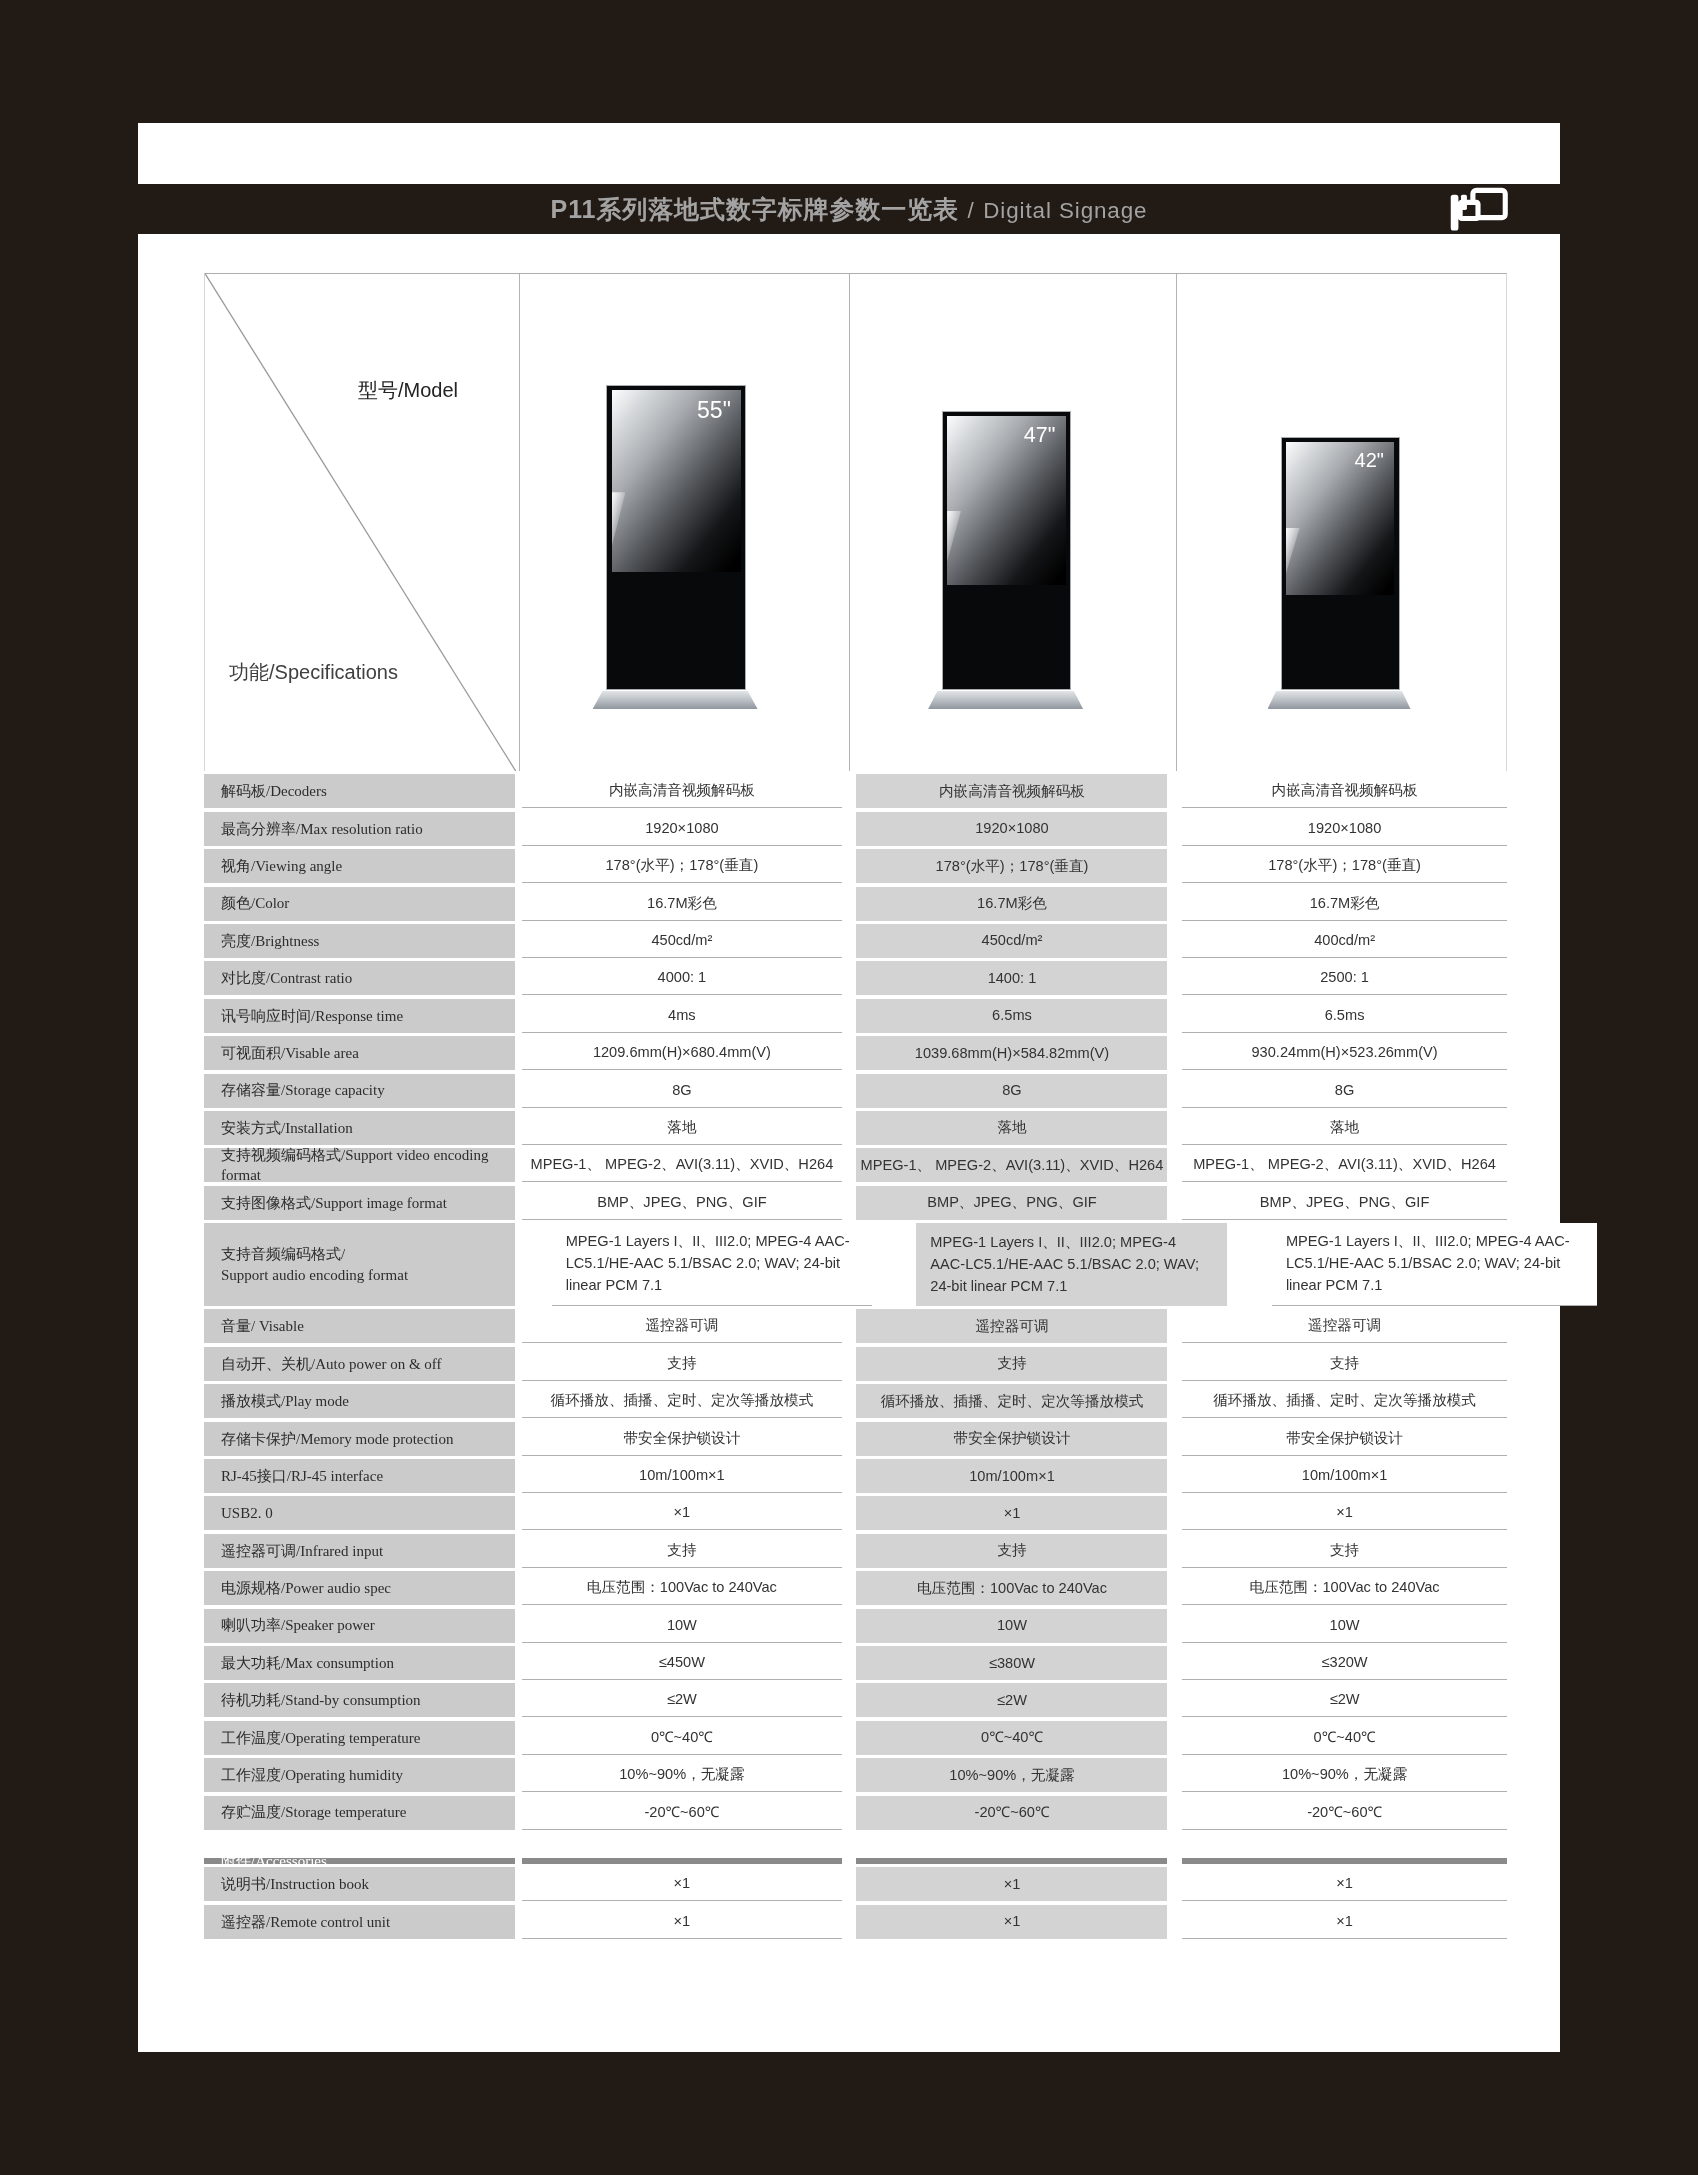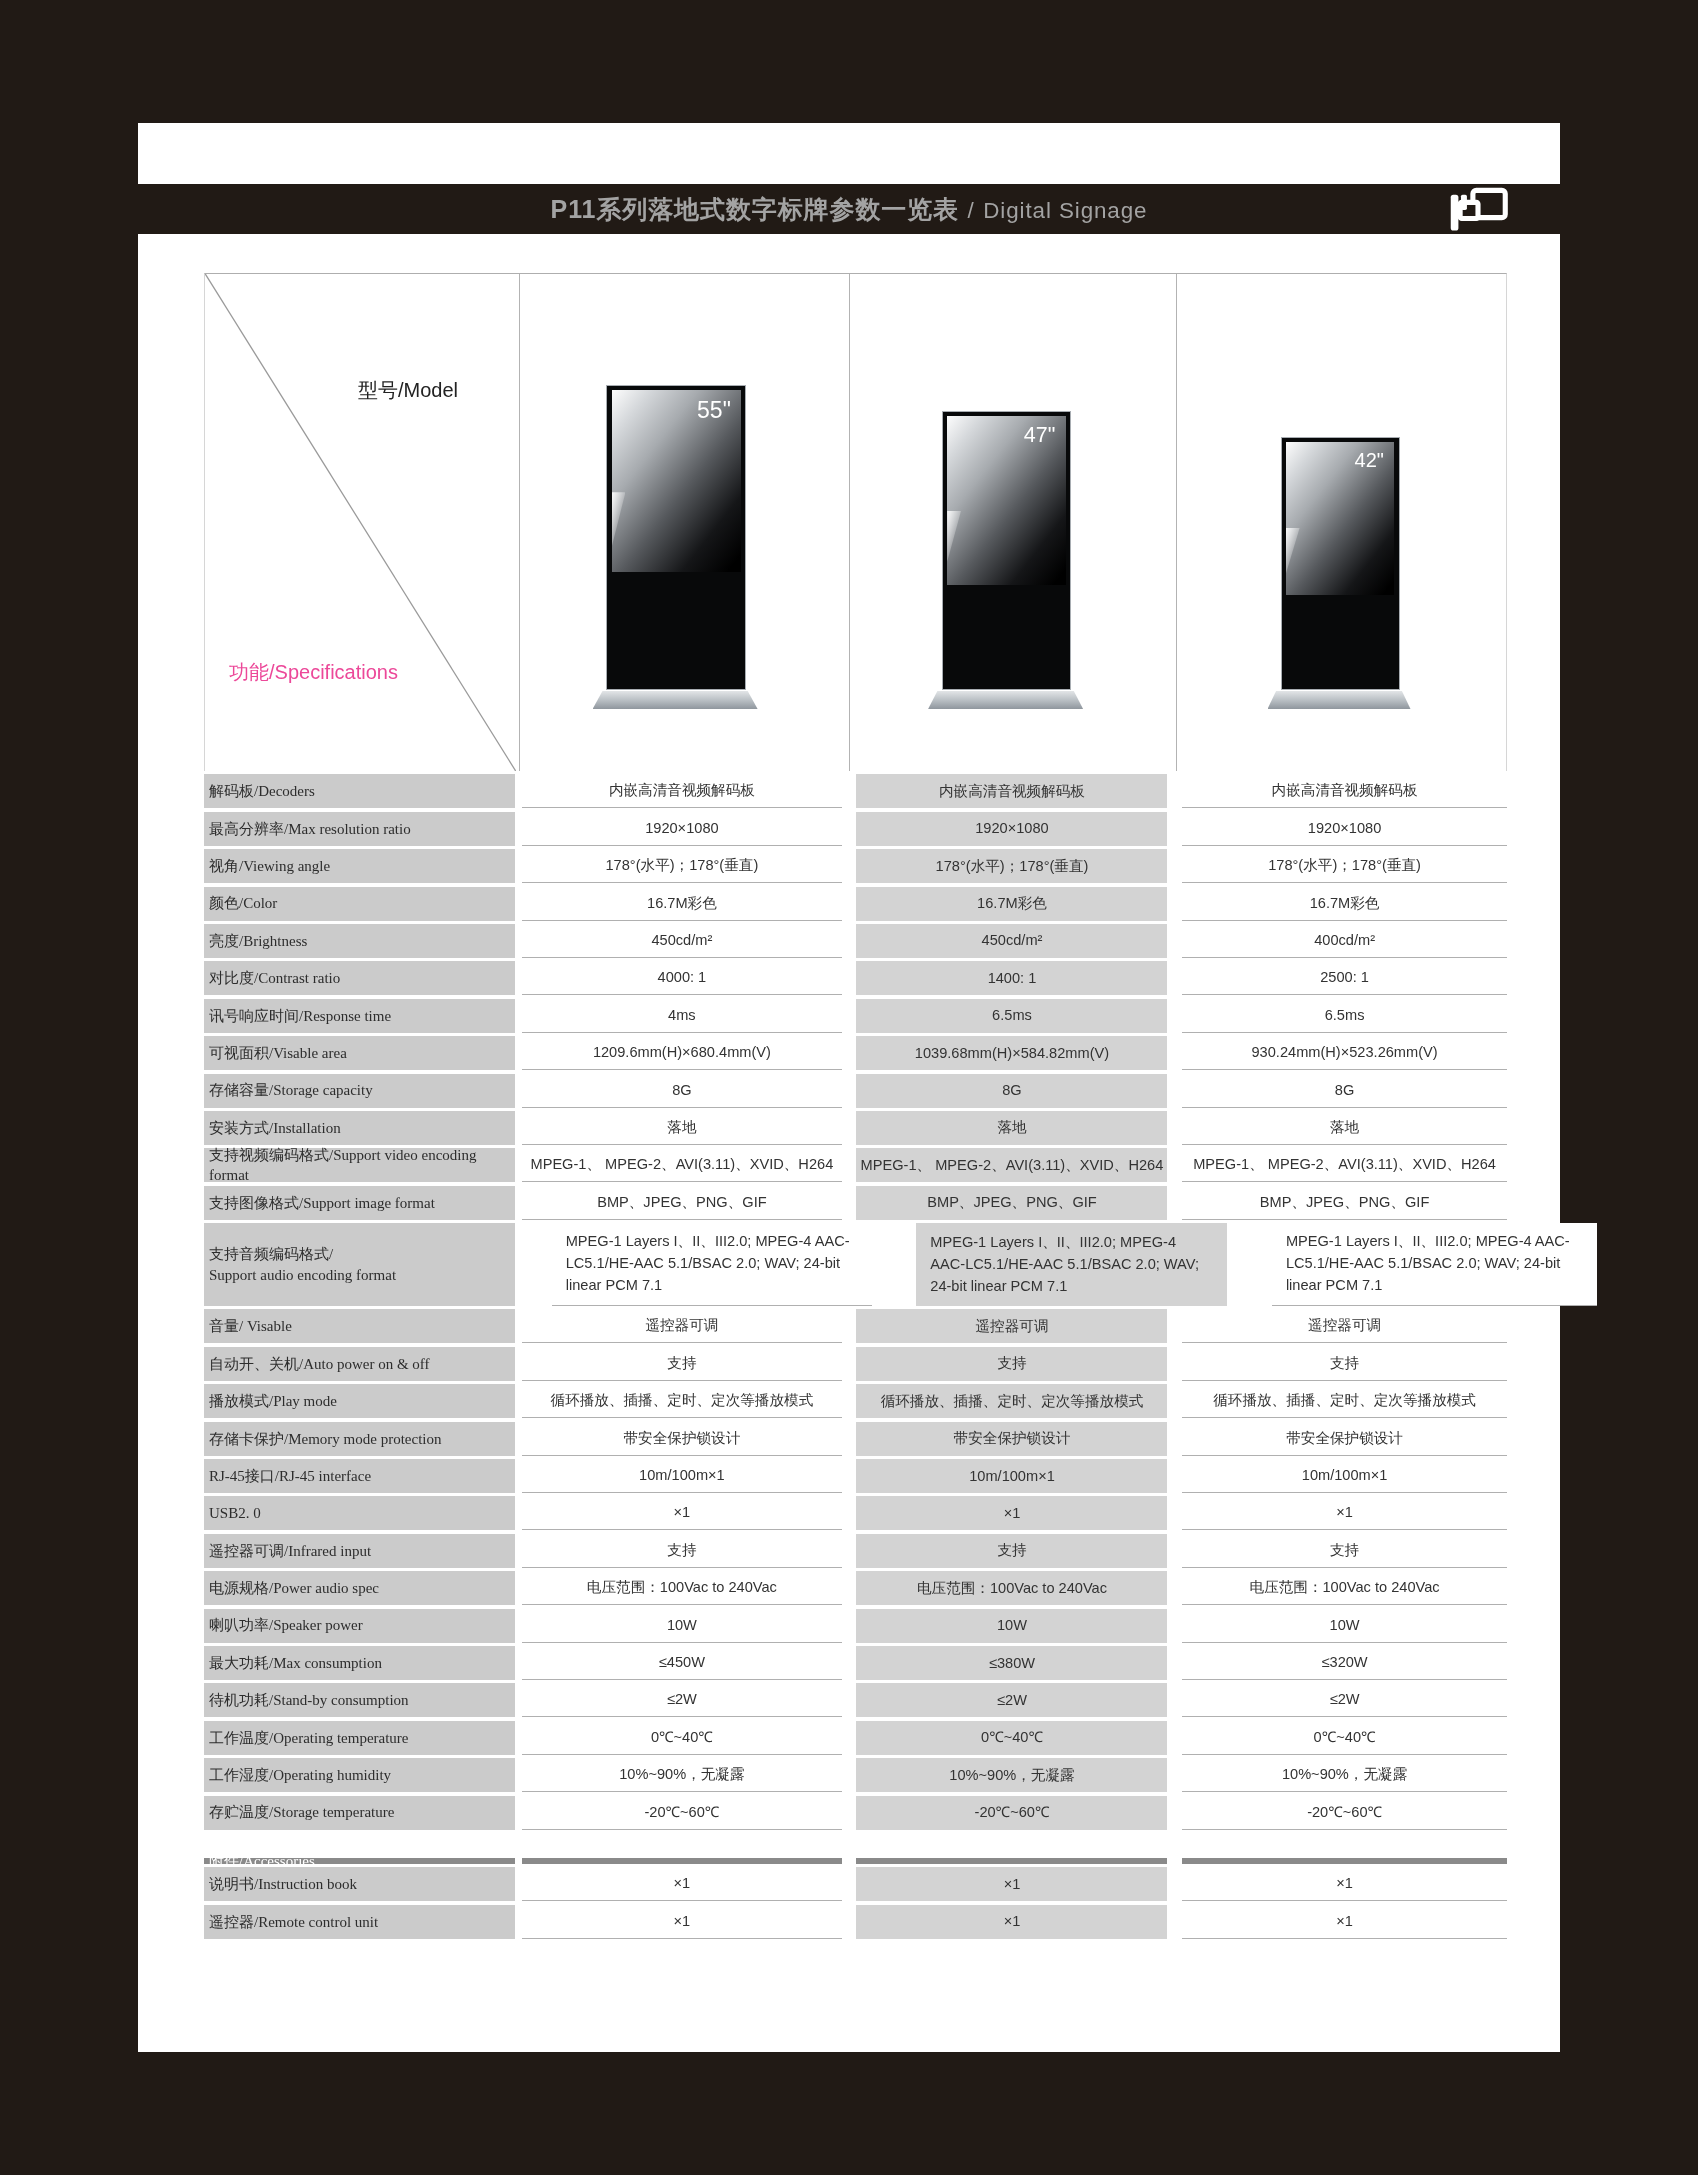--- a/index.html
+++ b/index.html
@@ -18,21 +18,21 @@
   .logo{position:absolute;right:188px;top:2.6px;width:64px;height:46px;}
   
   .spec-table{position:absolute;left:66px;top:39px;width:1303px;}
   
   .top-section{position:relative;height:497px;border-top:0.9px solid #aeaeae;border-left:0.9px solid #d6d6d6;border-right:0.9px solid #d6d6d6;text-decoration:underline;}
   .vline{position:absolute;top:0;width:0.9px;height:497px;background:#b3b3b3;}
   .vl1{left:314px;}.vl2{left:644px;}.vl3{left:971px;}
   .corner{position:absolute;left:0;top:0;width:311px;height:497px;}
   .corner svg{position:absolute;left:0;top:0;}
   .corner-model{position:absolute;left:153px;top:103px;font-size:20px;color:#222;}
-  .corner-spec{position:absolute;left:24px;top:385px;font-size:20px;color:#ec4899;}
+  .corner-spec{position:absolute;left:24px;top:385px;font-size:20px;color:#404040;}
   .prod{position:absolute;top:0;height:497px;display:flex;align-items:flex-end;justify-content:center;}
   .p0{left:317px;width:320px;}
   .p1{left:652px;width:311px;}
   .p2{left:978px;width:325px;}
   .kiosk{position:relative;margin-bottom:62px;}
   .kbody{position:relative;background:#08090a;border:1.7px solid #a8adb2;}
   .k55 .kbody{width:138px;height:303px;}
   .k47 .kbody{width:127px;height:277px;}
   .k42 .kbody{width:117px;height:251px;}
   .kscreen{position:absolute;left:4.3px;right:4.3px;top:4.3px;
@@ -50,21 +50,21 @@
   .kbase{position:relative;height:18px;margin-top:0.9px;
     background:linear-gradient(#e2e5e7,#b6bcc1 55%,#8f969d);
     clip-path:polygon(6% 0,94% 0,100% 100%,0 100%);}
   .k55 .kbase{width:165px;margin-left:-13.8px;}
   .k47 .kbase{width:155px;margin-left:-13.8px;}
   .k42 .kbase{width:143px;margin-left:-13px;}
   
   .row{display:flex;margin-top:3.4px;height:34px;}
   .row.tall{height:83px;gap:30px;}
   .cell{box-sizing:border-box;flex-shrink:0;}
-  .label{width:311px;background:#cbcbcb;display:flex;align-items:center;padding-left:5px;
+  .label{width:311px;background:#cbcbcb;display:flex;align-items:center;padding-left:17px;
          font-family:"Liberation Serif",serif;font-size:15px;color:#2d2d2d;white-space:pre-line;line-height:1.35;}
   .v{display:flex;align-items:center;justify-content:center;text-align:center;
      font-size:14.6px;color:#333;line-height:1.3;}
   .v0{width:320px;margin-left:6.9px;background:#fff;border-bottom:1.7px solid #b0b0b0;}
   .v1{width:311px;margin-left:14.6px;background:#d3d3d3;}
   .v2{width:325px;margin-left:14.6px;background:#fff;border-bottom:1.7px solid #b0b0b0;}
   .row.laln .v{justify-content:flex-start;text-align:left;padding:0 13.8px;line-height:1.5;}
   .model-row{display:flex;height:34px;}
   .model-row .cell{background:#8a8a8a;}
   .model-row .mlabel{width:311px;}

